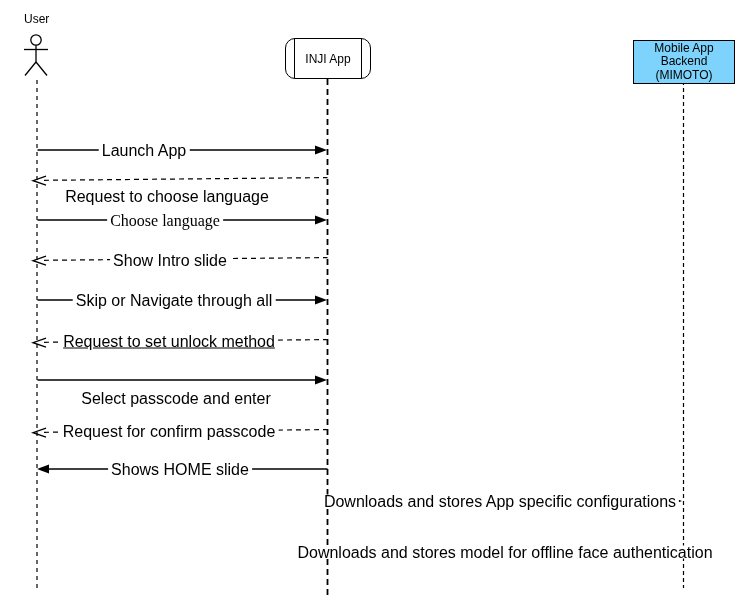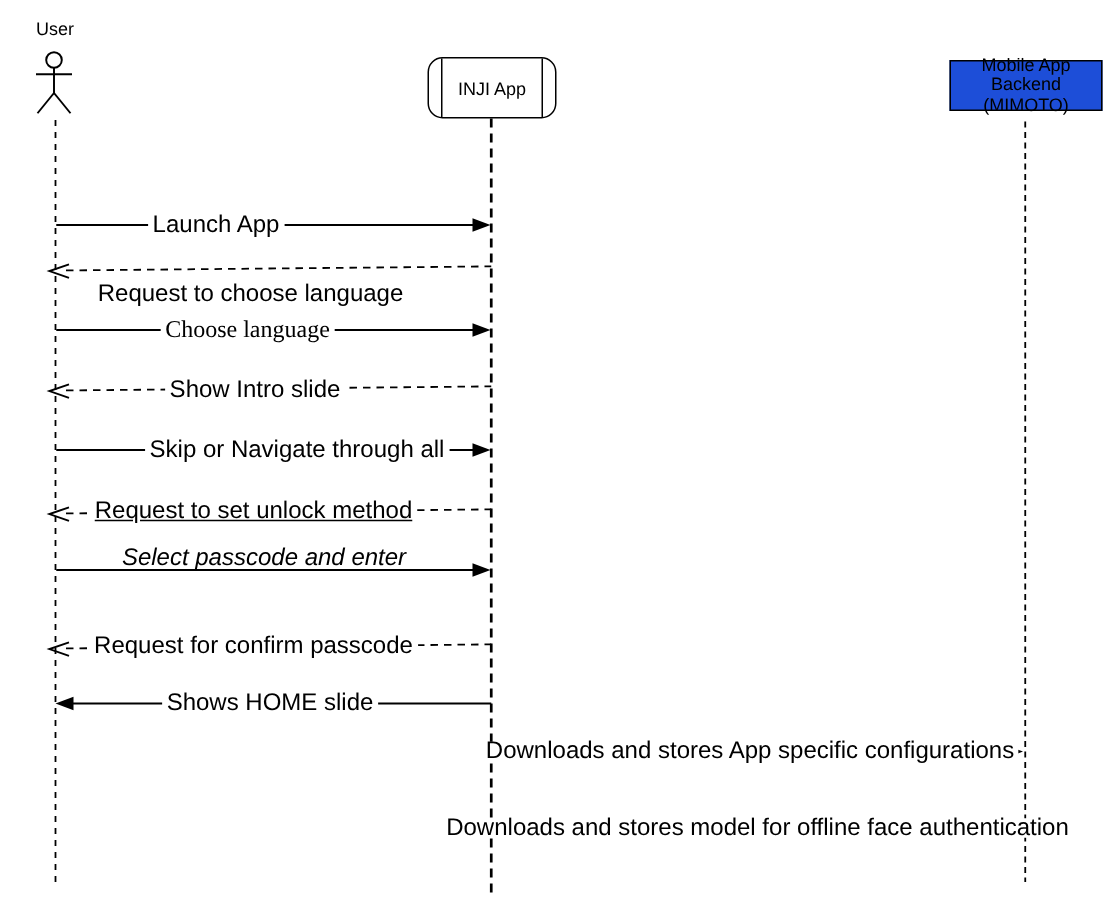--- a/index.html
+++ b/index.html
@@ -18,22 +18,22 @@
   .inji-box{
     position:absolute;left:285px;top:38px;width:86px;height:41px;
     border:1.7px solid #000;border-radius:10px;box-sizing:border-box;
     background:#fff;display:flex;align-items:center;justify-content:center;
     font-size:12px;z-index:2;
   }
   .inji-bar{position:absolute;top:0;bottom:0;width:1.4px;background:#000;}
   .inji-bar.left{left:8px;}
   .inji-bar.right{right:8px;}
   .backend-box{
-    position:absolute;left:633px;top:40px;width:102px;height:34px;
-    border:1.4px solid #000;box-sizing:border-box;background:#1d4ed8;
+    position:absolute;left:633px;top:40px;width:102px;height:44px;
+    border:1.4px solid #000;box-sizing:border-box;background:#7dd3fc;
     display:flex;align-items:center;justify-content:center;
     text-align:center;font-size:12px;line-height:13.5px;
     white-space:pre-line;z-index:2;
   }
   .ll{stroke:#000;fill:none;}
   .ll.thin{stroke-width:1.2;stroke-dasharray:4 4;}
   .ll.mid{stroke-width:1.8;stroke-dasharray:6 4;}
   .ll.fine{stroke-width:1.2;stroke-dasharray:4 3;}
   .msg{stroke:#000;stroke-width:1.3;fill:none;}
   .msg.dash{stroke-width:1.2;stroke-dasharray:5 4;}
@@ -130,21 +130,21 @@
   </div>
 
   <div class="backend-box">Mobile App
 Backend
 (MIMOTO)</div>
 
   <div class="msg-label" style="left:144px;top:150px;">Launch App</div>
   <div class="msg-label" style="left:167px;top:196px;">Request to choose language</div>
   <div class="msg-label" style="left:165px;top:220px;font-family:Liberation Serif, serif;">Choose language</div>
   <div class="msg-label" style="left:170px;top:259.5px;">Show Intro slide</div>
-  <div class="msg-label" style="left:174px;top:300px;margin-left:24px;">Skip or Navigate through all</div>
+  <div class="msg-label" style="left:174px;top:300px;">Skip or Navigate through all</div>
   <div class="msg-label" style="left:169px;top:341px;text-decoration:underline;">Request to set unlock method</div>
-  <div class="msg-label" style="left:176px;top:372px;font-style:italic;">Select passcode and enter</div>
+  <div class="msg-label" style="left:176px;top:398px;">Select passcode and enter</div>
   <div class="msg-label" style="left:169px;top:431px;">Request for confirm passcode</div>
   <div class="msg-label" style="left:180px;top:469px;">Shows HOME slide</div>
   <div class="msg-label" style="left:500px;top:501px;">Downloads and stores App specific configurations</div>
   <div class="msg-label" style="left:505px;top:551.5px;">Downloads and stores model for offline face authentication</div>
 
 </div>
 
 </body></html>

